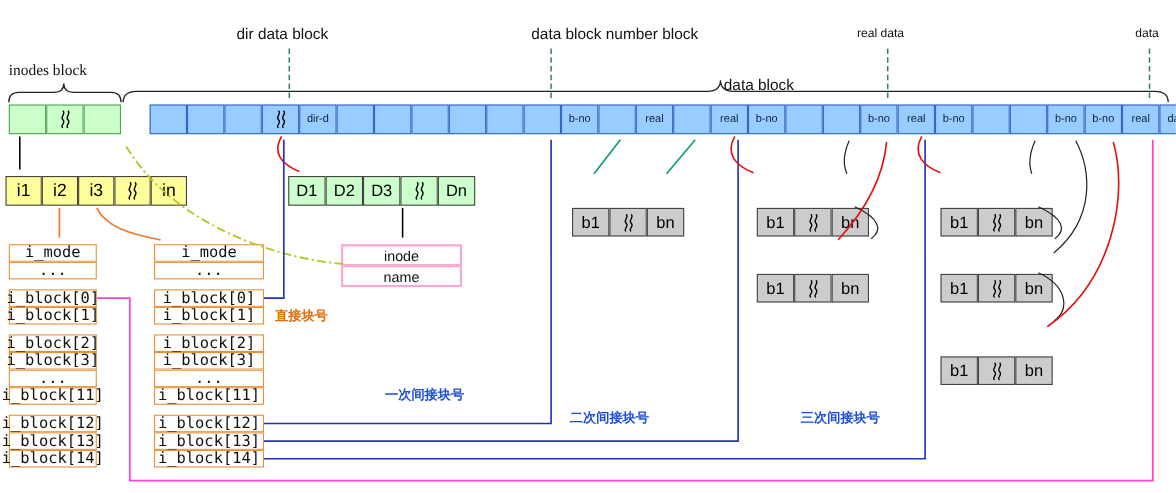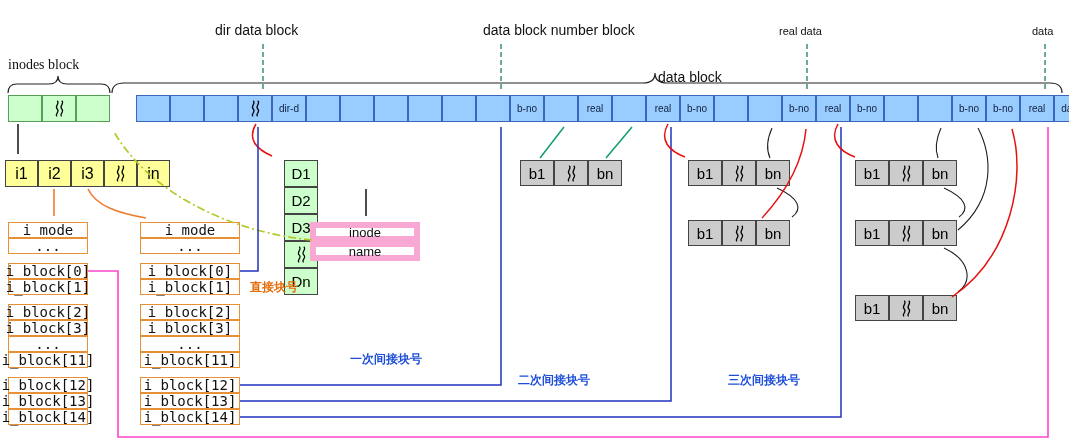--- a/index.html
+++ b/index.html
@@ -9,30 +9,30 @@
   .lbl.small{font-size:11px;}
   .cnlbl{position:absolute;font-size:12px;font-weight:bold;color:#1d4ed8;white-space:nowrap;}
   .cnlbl.direct{color:#e36c09;}
   .row{position:absolute;display:flex;}
   .cell{flex:none;box-sizing:border-box;display:flex;align-items:center;justify-content:center;}
   .bluecell{width:34px;height:27px;background:#99ccff;border:1px solid #3a66c0;
             font-size:10px;color:#102040;}
   .gcell{width:34px;height:27px;background:#ccffcc;border:1px solid #55a055;}
   .ycell{width:33px;height:27px;background:#ffff99;border:1px solid #444;font-size:16px;color:#000;}
   .dcell{width:34px;height:27px;background:#ccffcc;border:1px solid #444;font-size:15px;color:#000;}
-  .bcell{width:34px;height:26px;background:#cccccc;border:1px solid #444;font-size:15px;color:#000;}
+  .bcell{width:34px;height:26px;background:#cccccc;border:1px solid #444;font-size:15px;color:#000;margin-top:29px;}
   .wavy-icon{display:none;stroke:#000;fill:none;stroke-width:1.3px;}
   .cell.wavy .wavy-icon{display:block;}
   .itable{position:absolute;display:flex;flex-direction:column;}
   .itrow{box-sizing:border-box;height:16px;border:1px solid #e69138;background:#fff;
          display:flex;align-items:center;justify-content:center;
          font-family:"DejaVu Sans Mono",monospace;font-size:14px;color:#111;}
   .itrow.gap{border:none;background:transparent;height:9px;}
   .etable{position:absolute;display:flex;flex-direction:column;}
-  .etrow{box-sizing:border-box;height:20px;border:6px solid #f9a8d4;background:#fff;
+  .etrow{box-sizing:border-box;height:20px;border:2px solid #f9a8d4;background:#fff;
          display:flex;align-items:center;justify-content:center;font-size:13px;color:#111;}
   .etrow + .etrow{margin-top:-1px;}
   #overlay{position:absolute;left:0;top:0;z-index:5;pointer-events:none;}
   #overlay path{fill:none;}
   .brace{stroke:#222;stroke-width:1.2px;}
   .ar-k{stroke:#000;stroke-width:1.4px;}
   .ar-kt{stroke:#222;stroke-width:1.1px;}
   .ar-r{stroke:#e81010;stroke-width:1.5px;}
   .ar-o{stroke:#ed7d31;stroke-width:1.6px;}
   .ar-b{stroke:#2233bb;stroke-width:1.5px;}
@@ -211,21 +211,21 @@
           <path d="M3.5,0.5 C7,3.5 0,6.5 3.5,9.5 C7,12.5 0,15.5 3.5,17.5"></path>
           <path d="M8.5,0.5 C12,3.5 5,6.5 8.5,9.5 C12,12.5 5,15.5 8.5,17.5"></path>
         </svg>
       </div>
       <div class="cell ycell">
         <span class="cell-label">in</span>
 
       </div>
     </div>
 
-  <div class="row" style="left:284px;top:160px;flex-direction:column;">
+  <div class="row" style="left:262px;top:160px;">
 
   <div class="cell dcell">
         <span class="cell-label">D1</span>
 
       </div>
       <div class="cell dcell">
         <span class="cell-label">D2</span>
 
       </div>
       <div class="cell dcell">

